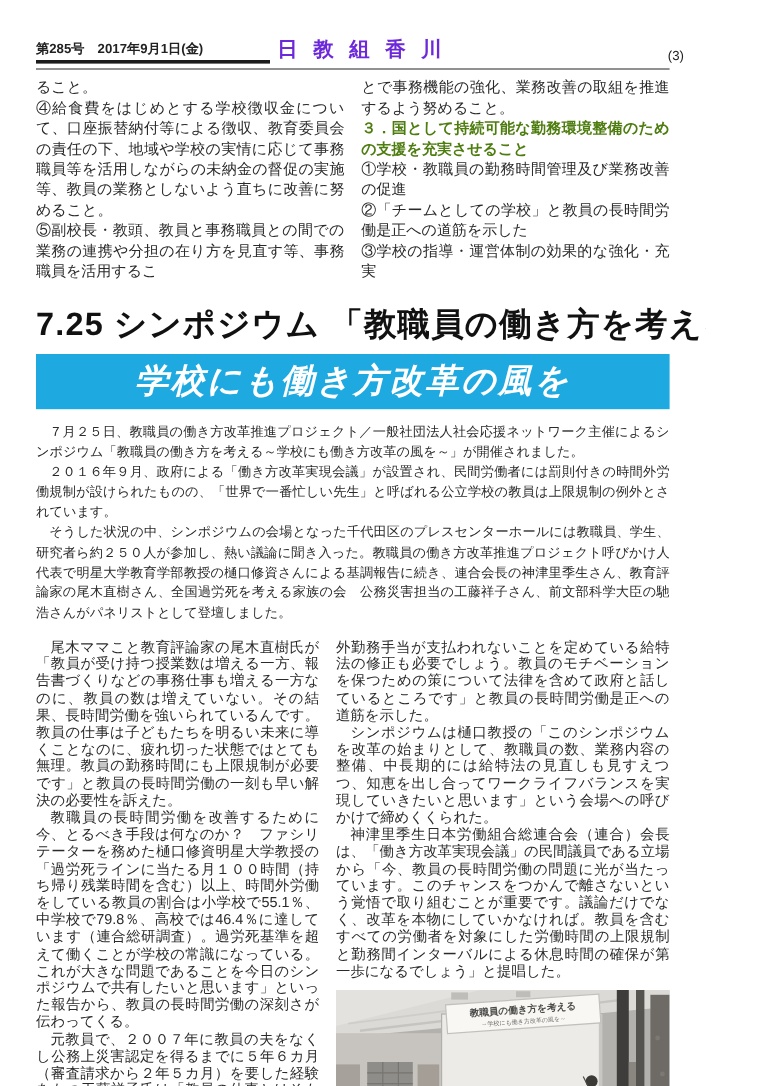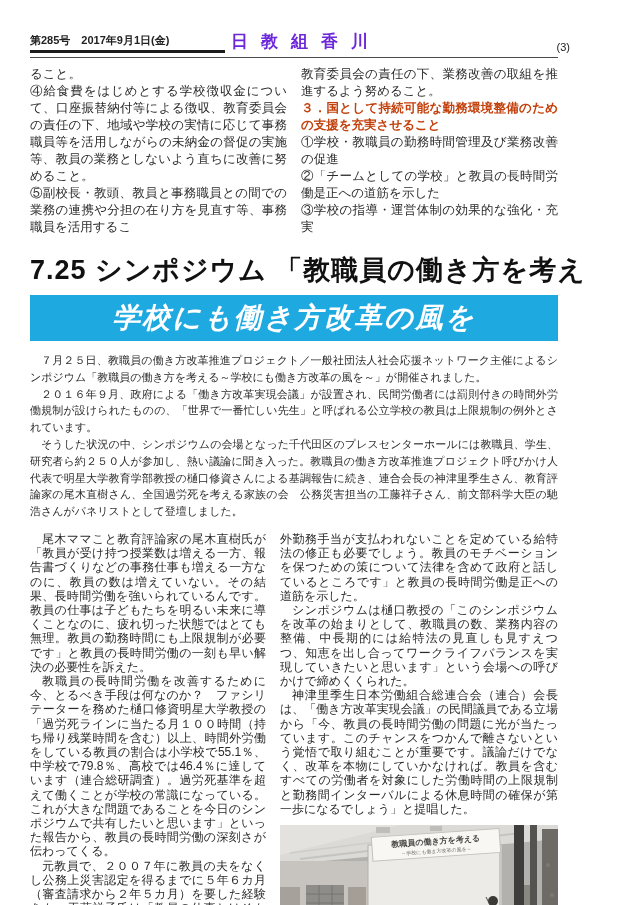--- a/index.html
+++ b/index.html
@@ -33,22 +33,22 @@
     white-space:nowrap;
   }
   .pagenum{font-size:11px;color:#222;min-width:195px;text-align:right;}
   
   .topcols{
     display:flex;gap:14px;
     margin-top:8px;
     font-size:12.5px;line-height:17px;
   }
   .topcols .col{width:283px;text-align:justify;}
-  .topcols p{margin:0;}
-  .top-heading{font-weight:bold;color:#c2410c;}
+  .topcols p{margin:0;font-family:Liberation Mono, monospace;}
+  .top-heading{font-weight:bold;color:#4d7c0f;}
   
   .kicker{
     margin-top:16px;
     font-size:27px;font-weight:bold;color:#111;
     letter-spacing:1px;
     white-space:nowrap;
   }
   .banner{
     margin-top:7px;
     height:46px;line-height:46px;
@@ -88,21 +88,21 @@
     <div class="pagenum">(3)</div>
   </div>
 
   <div class="topcols">
     <div class="col">
       <p>ること。</p>
       <p>④給食費をはじめとする学校徴収金について、口座振替納付等による徴収、教育委員会の責任の下、地域や学校の実情に応じて事務職員等を活用しながらの未納金の督促の実施等、教員の業務としないよう直ちに改善に努めること。</p>
       <p>⑤副校長・教頭、教員と事務職員との間での業務の連携や分担の在り方を見直す等、事務職員を活用するこ</p>
     </div>
     <div class="col">
-      <p>教育委員会の責任の下、業務改善の取組を推進するよう努めること。</p>
+      <p>とで事務機能の強化、業務改善の取組を推進するよう努めること。</p>
       <p class="top-heading">３．国として持続可能な勤務環境整備のための支援を充実させること</p>
       <p>①学校・教職員の勤務時間管理及び業務改善の促進</p>
       <p>②「チームとしての学校」と教員の長時間労働是正への道筋を示した</p>
       <p>③学校の指導・運営体制の効果的な強化・充実</p>
     </div>
   </div>
 
   <div class="kicker">7.25 シンポジウム 「教職員の働き方を考える」</div>
   <div class="banner" id="banner" style="background: rgb(30, 169, 224);">学校にも働き方改革の風を</div>
 

